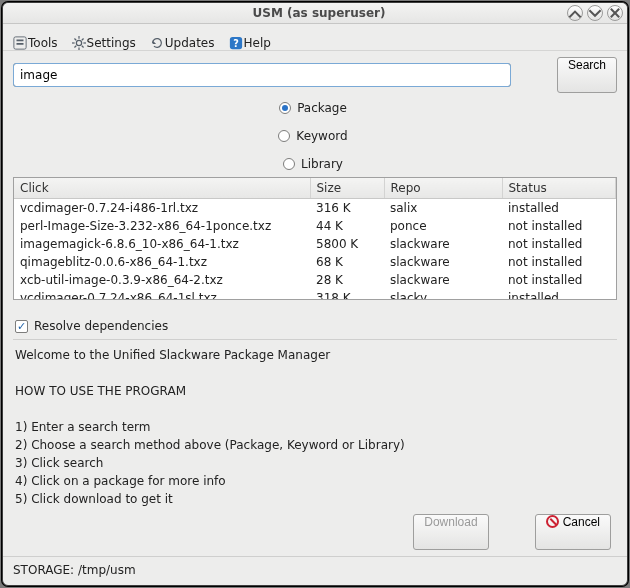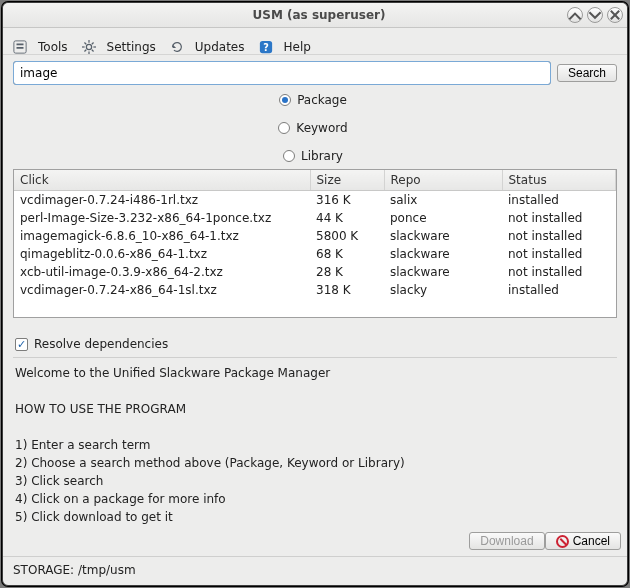--- a/index.html
+++ b/index.html
@@ -51,21 +51,21 @@
     font-size: 9px; color:#555; cursor:pointer;
   }
   .menubar {
     height: 28px;
     display: flex;
     align-items: center;
     gap: 14px;
     padding: 0 10px;
     border-bottom: 1px solid #d5d5d4;
   }
-  .menuitem { display: flex; align-items: center; gap: 11px; cursor: pointer; margin-top: 12px; }
+  .menuitem { display: flex; align-items: center; gap: 1px; cursor: pointer; margin-top: 12px; }
   .menuitem svg { width: 14px; height: 14px; }
   .menuitem span { color: #222; }
   .searchrow {
     display: flex;
     align-items: center;
     gap: 6px;
     padding: 6px 10px 6px 10px;
   }
   .searchinput {
     flex: 1;
@@ -73,28 +73,29 @@
     border: 1px solid #9e9e9d;
     border-radius: 3px;
     background: #fff;
     padding: 2px 6px;
     font-size: 12px;
     font-family: inherit;
     outline: 1px solid #7aa9d6;
     outline-offset: -1px;
   }
   .btn {
-    height: 18px;
+    height: 36px;
     padding: 0 10px;
     border: 1px solid #9e9e9d;
     border-radius: 3px;
     background: linear-gradient(#fafafa,#e4e4e3);
     cursor: pointer;
-    display:flex;align-items:center;gap:4px;
+    display:flex;align-items:flex-start;gap:4px;
     font-size:12px;
+    margin-left:40px;
   }
   .btn:disabled { color:#9a9a9a; }
   .radiorow {
     display: flex;
     justify-content: flex-end;
     align-items: center;
     gap: 14px;
     padding: 2px 14px 6px 10px;
     font-size: 12px;
     flex-direction: column;
@@ -152,22 +153,22 @@
   }
   .infoarea {
     margin: 0 10px;
     padding: 6px 2px;
     border-top: 1px solid #cfcfce;
     line-height: 1.5;
     white-space: pre-line;
     flex: 1;
   }
   .buttonrow {
-    display:flex; justify-content:flex-end; 
-    padding: 0 6px 6px 10px;
+    display:flex; justify-content:flex-end; gap:6px;
+    padding: 0 16px 6px 10px;
   }
   .statusbar {
     border-top:1px solid #cfcfce;
     padding: 6px 10px 8px 10px;
     font-size:12px;
     color:#222;
   }
   .cancel-ico{display:inline-flex;width:13px;height:13px;border-radius:50%;border:2px solid #c23;position:relative;}
   .cancel-ico::after{content:"";position:absolute;left:1px;top:4px;width:9px;height:2px;background:#c23;transform:rotate(45deg);}
 </style>

